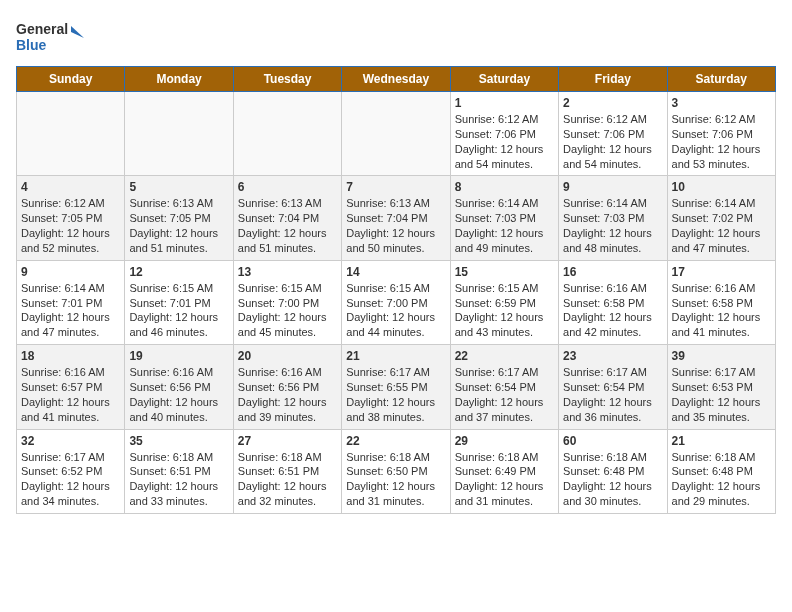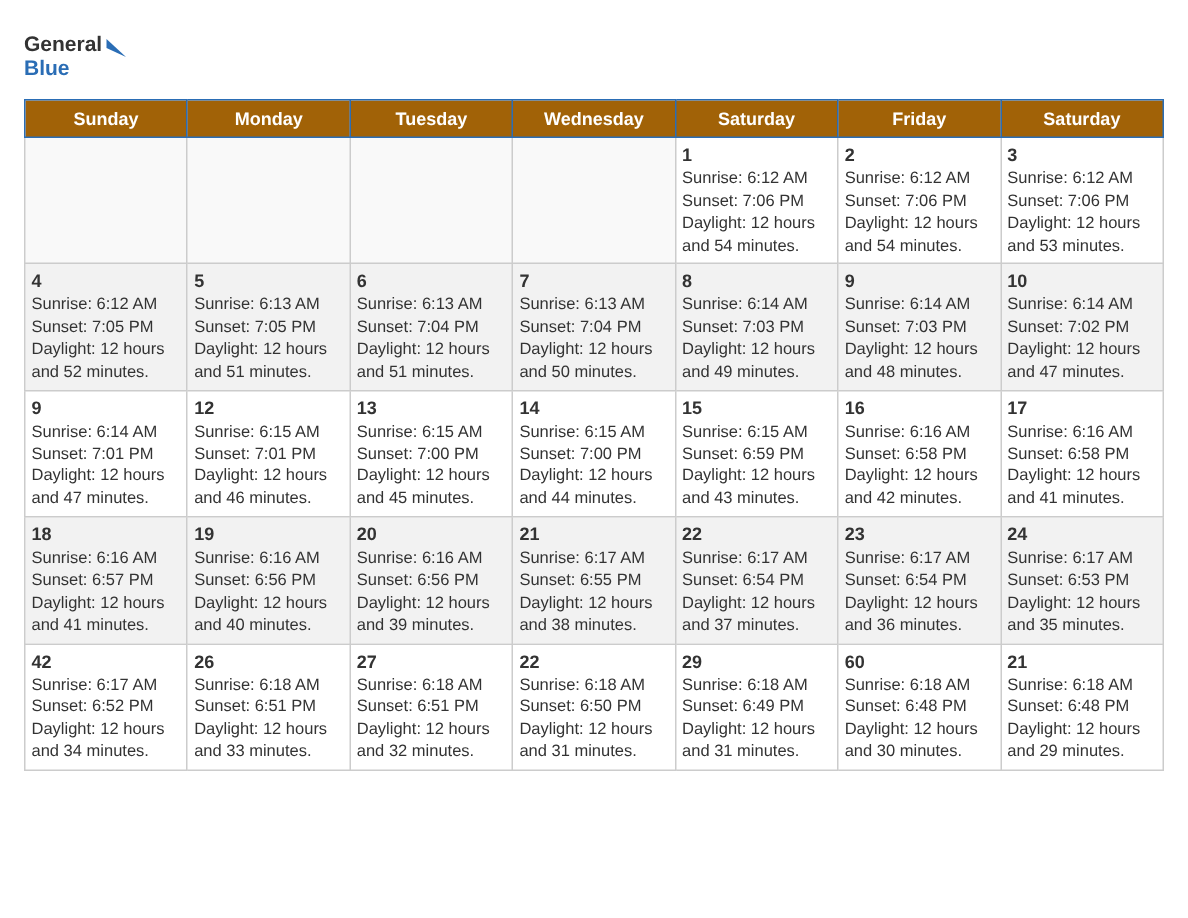--- a/index.html
+++ b/index.html
@@ -270,37 +270,37 @@
 and 37 minutes.</div>
         </td>
         <td class="alt-row">
           <span class="day-number">23</span>
           <div class="day-info" style="white-space: pre-line;">Sunrise: 6:17 AM
 Sunset: 6:54 PM
 Daylight: 12 hours
 and 36 minutes.</div>
         </td>
         <td class="alt-row">
-          <span class="day-number">24</span>
+          <span class="day-number">39</span>
           <div class="day-info" style="white-space: pre-line;">Sunrise: 6:17 AM
 Sunset: 6:53 PM
 Daylight: 12 hours
 and 35 minutes.</div>
         </td>
       </tr>
       <tr>
         <td>
-          <span class="day-number">42</span>
+          <span class="day-number">32</span>
           <div class="day-info" style="white-space: pre-line;">Sunrise: 6:17 AM
 Sunset: 6:52 PM
 Daylight: 12 hours
 and 34 minutes.</div>
         </td>
         <td>
-          <span class="day-number">26</span>
+          <span class="day-number">35</span>
           <div class="day-info" style="white-space: pre-line;">Sunrise: 6:18 AM
 Sunset: 6:51 PM
 Daylight: 12 hours
 and 33 minutes.</div>
         </td>
         <td>
           <span class="day-number">27</span>
           <div class="day-info" style="white-space: pre-line;">Sunrise: 6:18 AM
 Sunset: 6:51 PM
 Daylight: 12 hours

